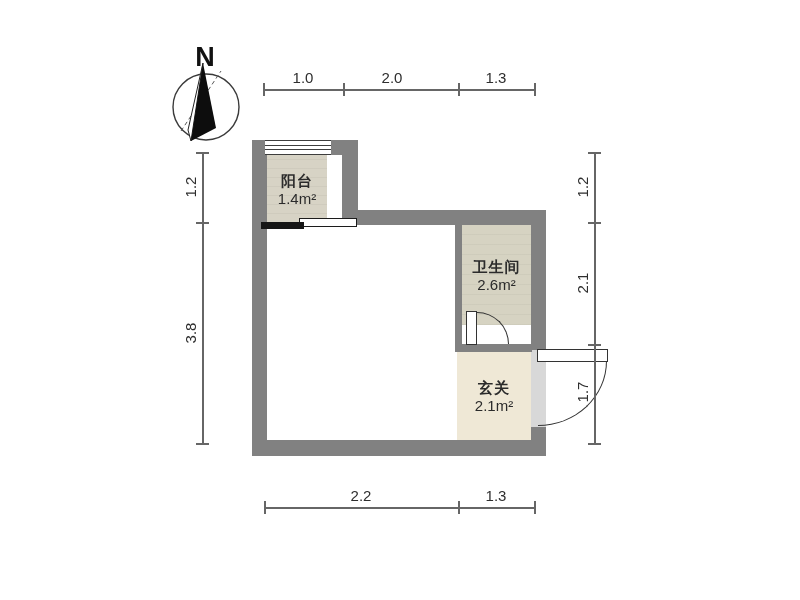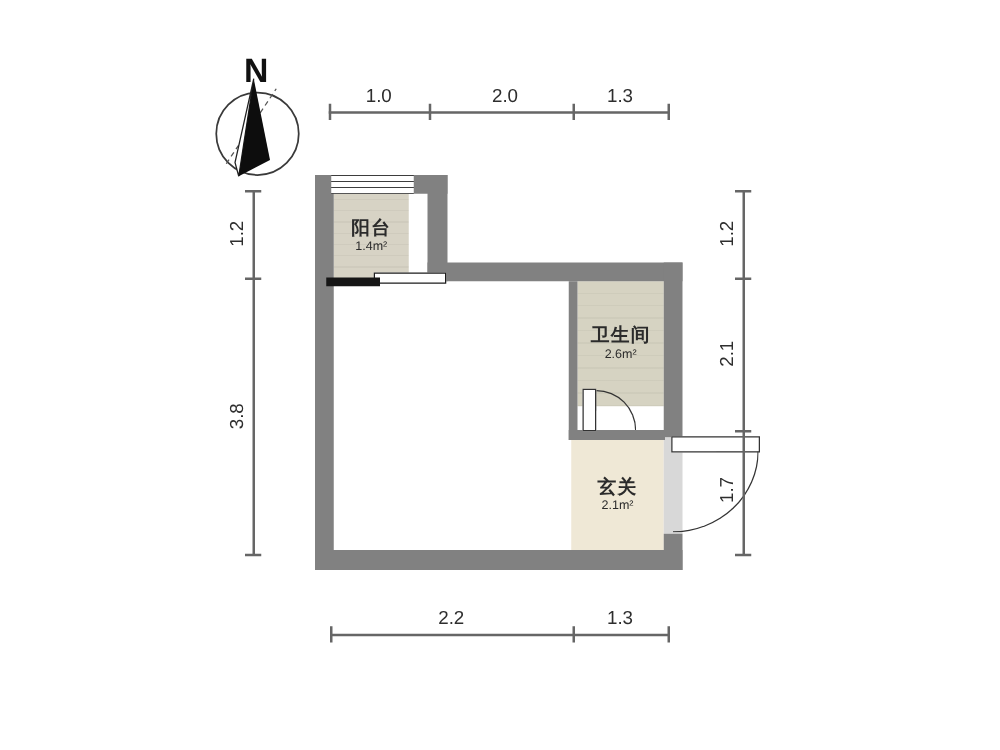--- a/index.html
+++ b/index.html
@@ -7,21 +7,21 @@
     position:relative;width:800px;height:600px;background:#fff;overflow:hidden;
     font-family:"Liberation Sans","DejaVu Sans",sans-serif;color:var(--text,#2b2b2b);
   }
   .abs{position:absolute;}
   
   .wall{position:absolute;background:var(--wall,#818181);}
   .opening{position:absolute;background:var(--door-opening,#d8d8d8);}
   
   .floor{position:absolute;display:flex;flex-direction:column;align-items:center;justify-content:center;gap:3px;}
   .floor .rname{font-size:15px;font-weight:bold;letter-spacing:1px;line-height:1;}
-  .floor .rarea{font-size:10px;line-height:1;}
+  .floor .rarea{font-size:15px;line-height:1;}
   .floor-balcony{background:var(--balcony-tile,#d7d3c5);
     background-image:repeating-linear-gradient(0deg,rgba(0,0,0,.04) 0 1px,transparent 1px 9px);}
   .floor-bath{background:var(--bath-tile,#d6d3c2);
     background-image:repeating-linear-gradient(0deg,rgba(0,0,0,.035) 0 1px,transparent 1px 10px);}
   .floor-hall{background:var(--hall-tile,#efe8d6);}
   .floor-bedroom{
     background-color:var(--wood,#dd9544);
     background-image:
       repeating-linear-gradient(180deg,transparent 0 15px,rgba(125,65,12,.38) 15px 16px),
       repeating-linear-gradient(90deg,rgba(255,255,255,.06) 0 34px,rgba(0,0,0,.05) 34px 68px),
@@ -100,21 +100,21 @@
   <div class="leaf" style="left:537px;top:349px;width:71px;height:13px;"></div>
   <div class="arc arc-br" style="left:538px;top:361px;width:69px;height:65px;"></div>
 
   <div>
     <div class="dline dline-h" style="left:263px;top:89px;width:272px;"></div>
     <div class="tick-v" style="left:263px;top:83px;"></div>
     <div class="tick-v" style="left:343px;top:83px;"></div>
     <div class="tick-v" style="left:458px;top:83px;"></div>
     <div class="tick-v" style="left:534px;top:83px;"></div>
     <span class="dlabel" style="left:303px;top:77px;">1.0</span>
-    <span class="dlabel" style="left:404px;top:77px;">2.0</span>
+    <span class="dlabel" style="left:392px;top:77px;">2.0</span>
     <span class="dlabel" style="left:496px;top:77px;">1.3</span>
   </div>
 
   <div>
     <div class="dline dline-h" style="left:264px;top:507px;width:271px;"></div>
     <div class="tick-v" style="left:264px;top:501px;"></div>
     <div class="tick-v" style="left:458px;top:501px;"></div>
     <div class="tick-v" style="left:534px;top:501px;"></div>
     <span class="dlabel" style="left:361px;top:495px;">2.2</span>
     <span class="dlabel" style="left:496px;top:495px;">1.3</span>

